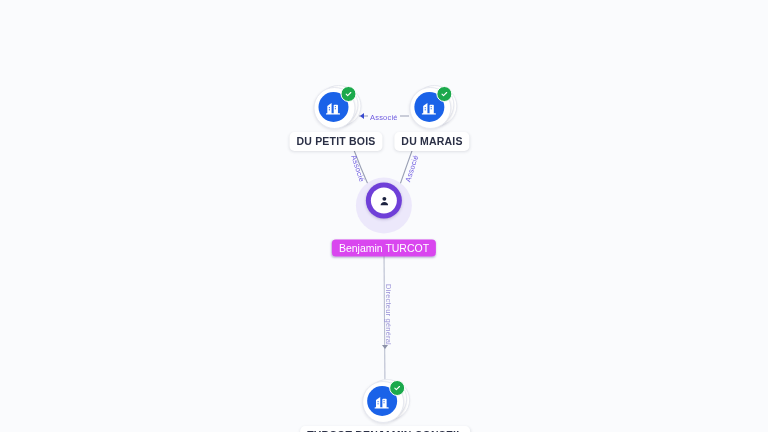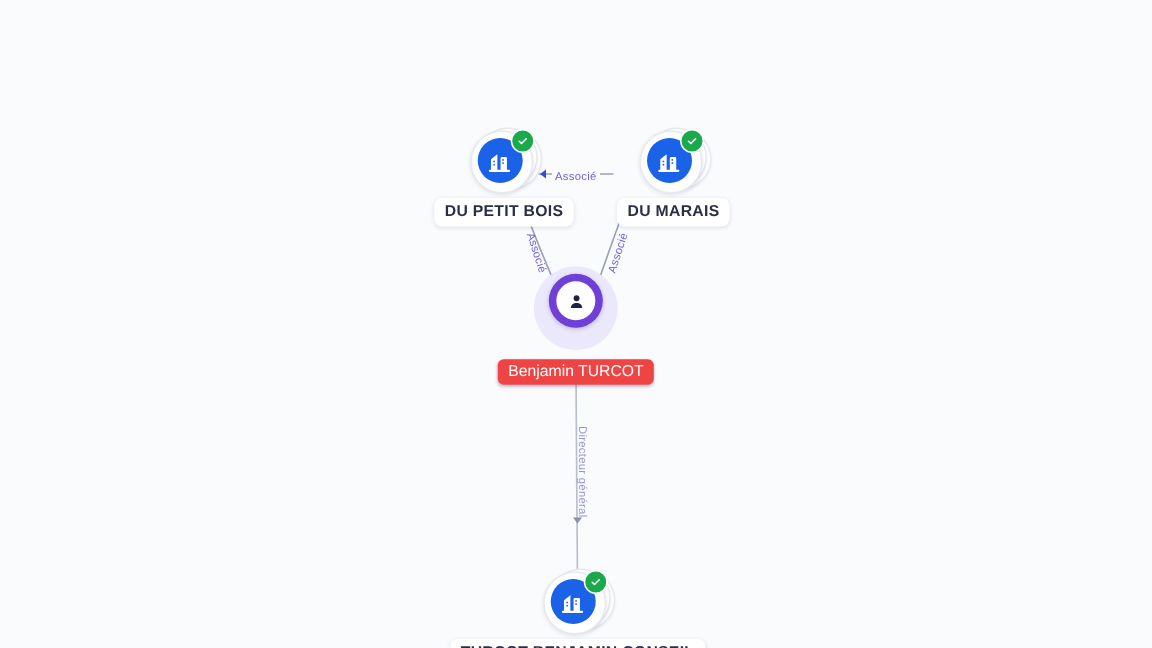--- a/index.html
+++ b/index.html
@@ -161,21 +161,21 @@
     border-radius: 50%;
     background: #ffffff;
     display: flex;
     align-items: center;
     justify-content: center;
   }
   .pin-inner svg { display:block; }
 
   .person-label {
     margin-top: 6px;
-    background: #ef4444;
+    background: #d946ef;
     color: #ffffff;
     border-radius: 4px;
     padding: 2px 7px 3px 7px;
     font-size: 10.5px;
     font-weight: 400;
     white-space: nowrap;
     box-shadow: 0 1px 2px rgba(60,40,130,0.28);
   }
 
   
@@ -253,21 +253,21 @@
       </div>
       <div class="verified-badge">
         <svg width="8" height="8" viewBox="0 0 24 24" fill="none">
           <path d="M5 12.5l4.5 4.5L19 7.5" stroke="#fff" stroke-width="3.2" stroke-linecap="round" stroke-linejoin="round"></path>
         </svg>
       </div>
     </div>
     <div class="company-label">DU PETIT BOIS</div>
   </div>
 
-  <div class="node" style="left:449px; top:117px;">
+  <div class="node" style="left:432px; top:117px;">
     <div class="company-stack">
       <div class="stack-layer l3"></div>
       <div class="stack-layer l2"></div>
       <div class="stack-layer l1"></div>
       <div class="company-icon">
         <svg width="17" height="17" viewBox="0 0 24 24" fill="none">
           <path d="M3 21h18" stroke="#fff" stroke-width="2" stroke-linecap="round"></path>
           <path d="M4 21V10l6-4.5V21" fill="#fff"></path>
           <rect x="13" y="8" width="6" height="13" rx="1" fill="#fff"></rect>
           <rect x="14.6" y="10" width="1.5" height="1.5" fill="#1a62e8"></rect>

